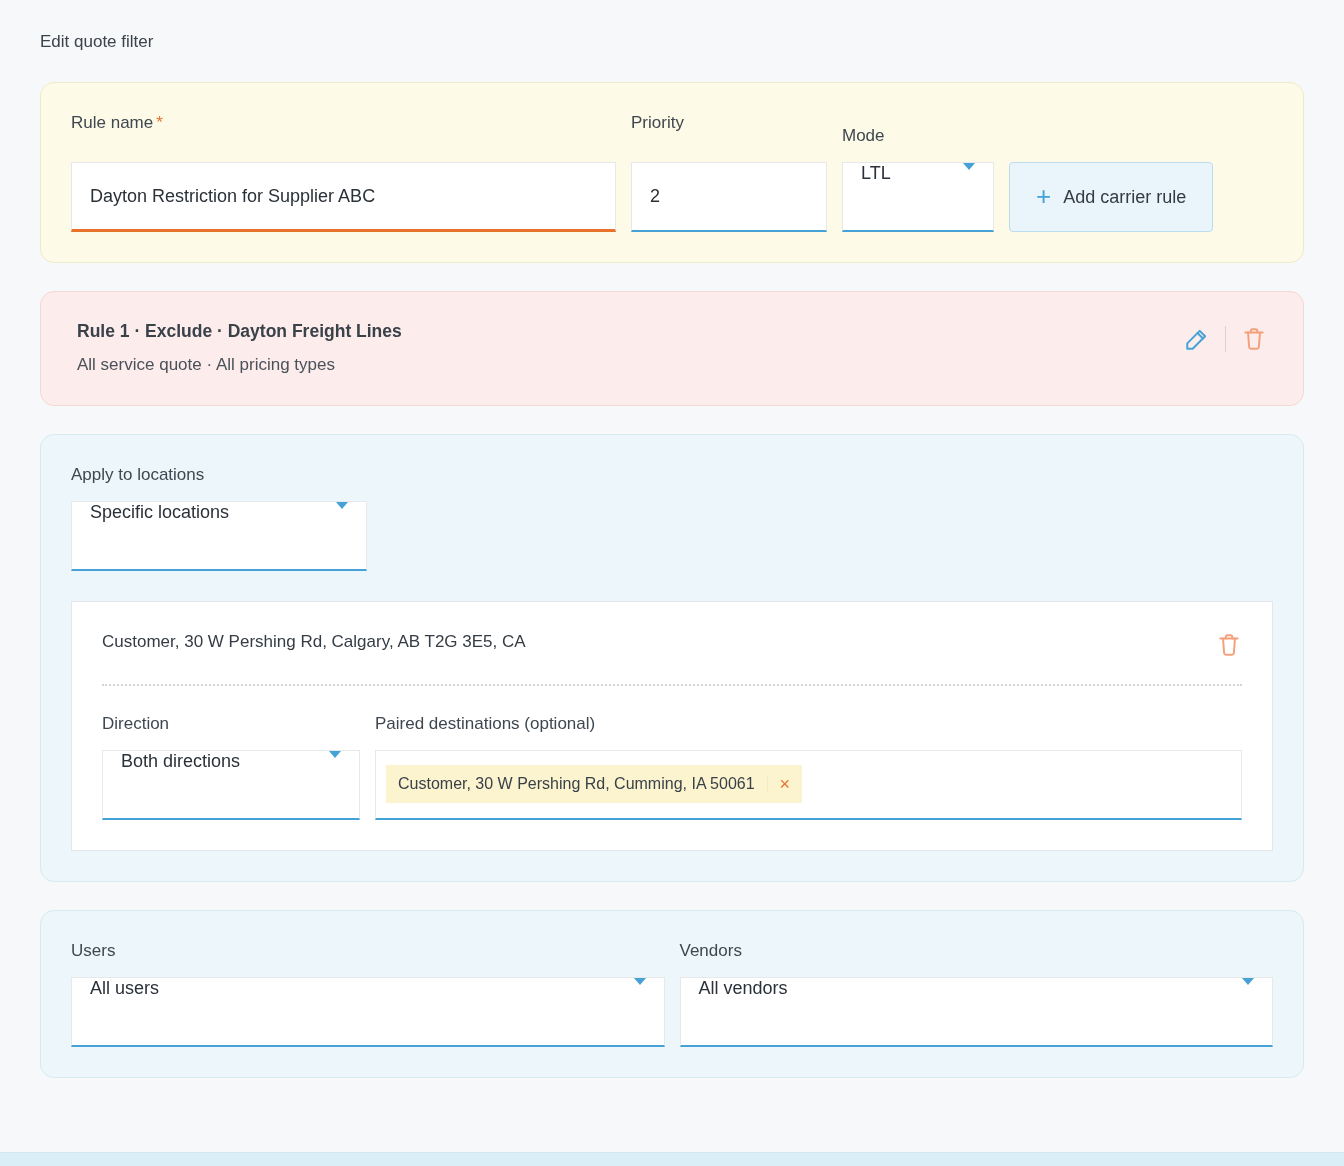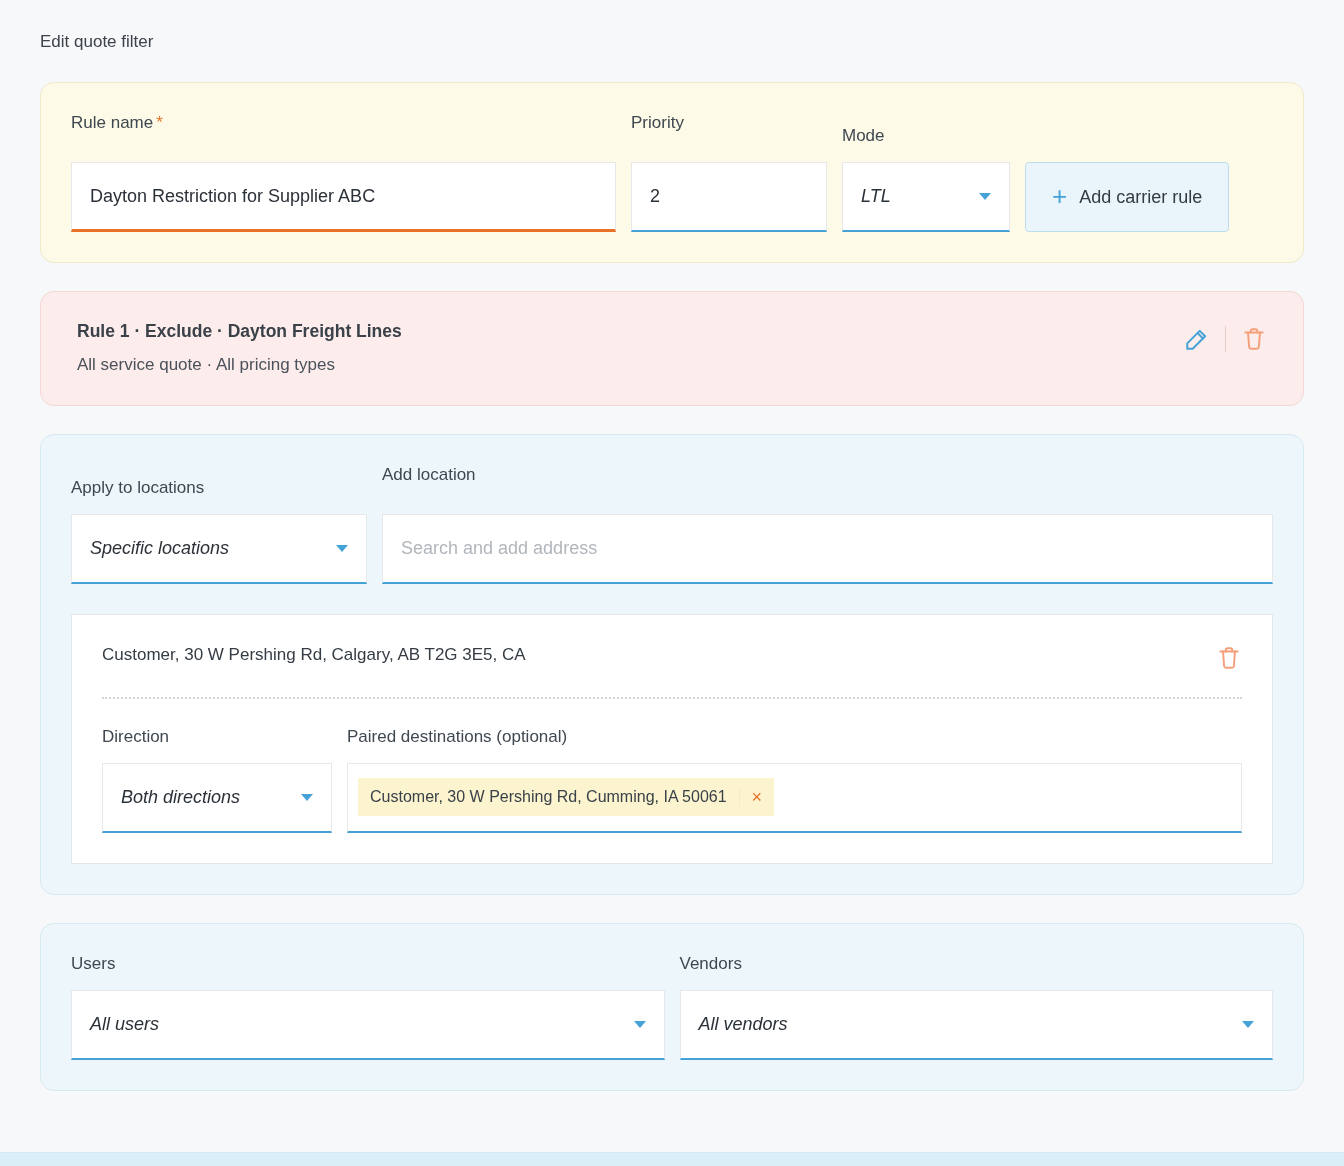--- a/index.html
+++ b/index.html
@@ -37,29 +37,29 @@
     border-bottom: 2px solid #45a2d7;
     font-size: 18px;
     color: #2b3138;
     padding: 0 18px;
     width: 100%;
   }
   .text-input { outline: none; font-family: "Liberation Sans", sans-serif; margin-top: 13px; }
   .text-input::placeholder { color: #b0b6bc; }
   .underline-orange { border-bottom: 3px solid #e8722a; }
 
-  .select-box { display: flex; align-items: center; justify-content: space-between;
-                gap: 12px; cursor: pointer; font-style: italic; }
+  .select-box { display: flex; align-items: flex-start; justify-content: space-between;
+                gap: 12px; cursor: pointer; }
   .chevron { width: 0; height: 0; flex: 0 0 auto;
              border-left: 6px solid transparent; border-right: 6px solid transparent;
              border-top: 7px solid #45a2d7; }
 
   .field-rule-name { width: 545px; }
   .field-priority  { width: 196px; }
-  .field-mode      { width: 168px; }
+  .field-mode      { width: 152px; }
 
   .btn-add-carrier {
     height: 70px; padding: 0 26px;
     background: #e9f4fb; border: 1px solid #bcdcef; border-radius: 4px;
     font-size: 18px; color: #343b42;
     display: flex; align-items: center; gap: 12px; cursor: pointer;
     font-family: "Liberation Sans", sans-serif;
     white-space: nowrap;
   }
   .plus { color: #45a2d7; font-size: 26px; font-weight: 300; line-height: 1; margin-top: -2px; }
@@ -67,21 +67,21 @@
   .rule-title { font-weight: bold; font-size: 17.5px; color: #3a4149; margin-bottom: 10px; line-height: 1.35; }
   .rule-subtitle { font-size: 17px; color: #4a515a; line-height: 1.35; }
   .rule-actions { display: flex; align-items: center; gap: 15px; padding-top: 6px; }
   .icon-btn { cursor: pointer; display: inline-flex; background: none; border: none; padding: 0; }
   .action-divider { width: 1px; height: 26px; background: #e6cfca; }
 
   .location-card { background: #ffffff; border: 1px solid #e3e7ea; padding: 30px; margin-top: 30px; }
   .address-row { display: flex; justify-content: space-between; align-items: flex-start;
                  font-size: 17px; color: #353c44; gap: 32px; }
   .dotted-divider { border: none; border-top: 2px dotted #cfd4d8; margin: 26px 0 28px; }
-  .field-direction { width: 230px; }
+  .field-direction { width: 258px; }
 
   .chip-input { display: flex; align-items: center; padding: 0 10px; cursor: text; }
   .chip { display: inline-flex; align-items: center; background: #fbf4cf;
           padding: 10px 0 10px 12px; font-size: 16px; color: #3a4149; }
   .chip-text { padding-right: 12px; }
   .chip-close { color: #e8722a; font-size: 18px; cursor: pointer; padding: 0 12px;
                 border-left: 1px solid #f3ebc2; line-height: 1; }
 
   .bottom-strip { position: absolute; left: 0; right: 0; bottom: 0; height: 14px;
                   background: #d9eef7; border-top: 1px solid #cfe8f3; }
@@ -151,24 +151,20 @@
     <div class="form-row">
 
       <div class="field" style="width:296px;">
         <div class="label">Apply to locations</div>
         <div class="select-box">
           <span>Specific locations</span>
           <span class="chevron"></span>
         </div>
       </div>
 
-      <div class="field field-grow">
-        <div class="label">Add location</div>
-        <input type="text" class="text-input" placeholder="Search and add address" style="">
-      </div>
 
     </div>
 
     <div class="location-card">
       <div class="address-row">
         <span>Customer, 30 W Pershing Rd, Calgary, AB T2G 3E5, CA</span>
         <button class="icon-btn">
           <svg width="26" height="26" viewBox="0 0 24 24" fill="none" stroke="#f3a07b" stroke-width="1.8" stroke-linecap="round" stroke-linejoin="round">
             <path d="M4 6h16"></path>
             <path d="M9 6V4.5A1.5 1.5 0 0 1 10.5 3h3A1.5 1.5 0 0 1 15 4.5V6"></path>

